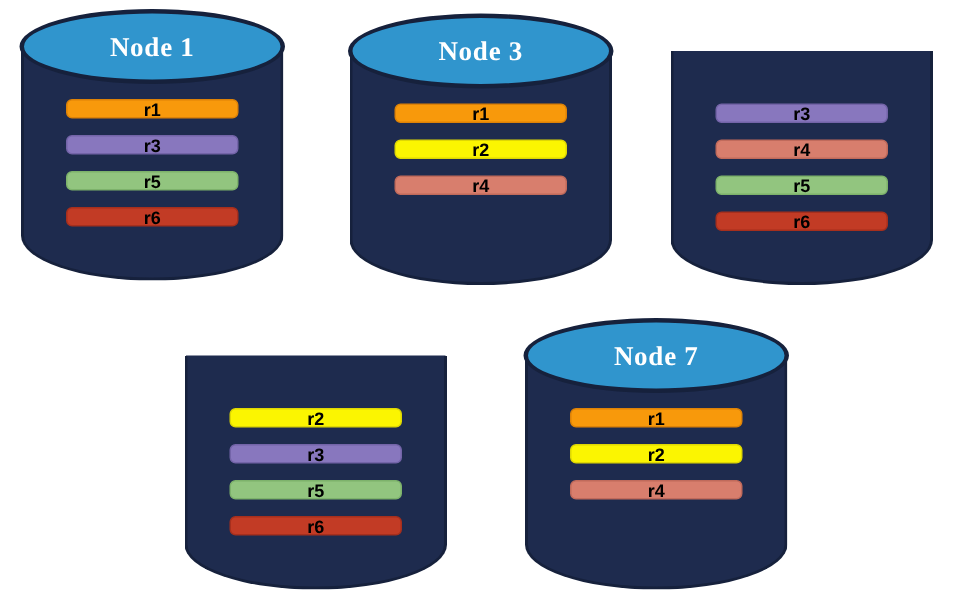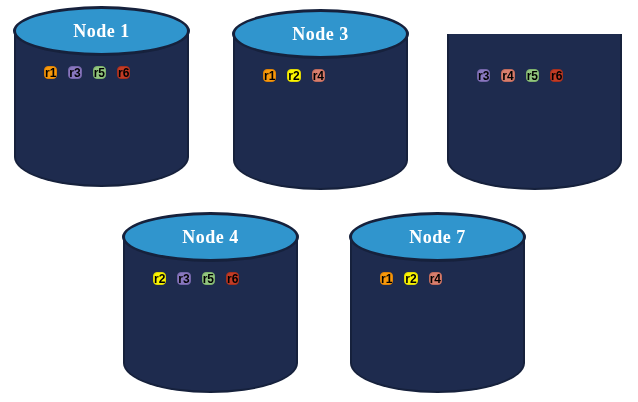--- a/index.html
+++ b/index.html
@@ -53,21 +53,21 @@
     font-size: 18px;
     letter-spacing: 0.5px;
     white-space: pre;
   }
   .bars {
     position: absolute;
     left: 31px;
     top: 60px;
     width: 115px;
     display: flex;
-    flex-direction: row;
+    flex-direction: column;
     gap: 11px;
     z-index: 3;
   }
   .bar {
     height: 13px;
     border-radius: 4px;
     border: 1px solid rgba(0,0,0,0.2);
     box-sizing: border-box;
     display: flex;
     align-items: center;
@@ -112,23 +112,20 @@
     <div class="bars">
       <div class="bar" style="background: rgb(136, 119, 190); border-color: rgb(115, 100, 168);">r3</div>
       <div class="bar" style="background: rgb(216, 126, 109); border-color: rgb(192, 106, 91);">r4</div>
       <div class="bar" style="background: rgb(146, 197, 127); border-color: rgb(125, 178, 107);">r5</div>
       <div class="bar" style="background: rgb(194, 59, 37); border-color: rgb(166, 47, 29);">r6</div>
     </div>
   </div>
 
   <div class="cylinder pos-n4">
     <div class="cyl-body"></div>
-    <div class="cyl-top">
-      <span class="cyl-title">Node 4</span>
-    </div>
     <div class="bars">
       <div class="bar" style="background: rgb(251, 245, 1); border-color: rgb(222, 215, 3);">r2</div>
       <div class="bar" style="background: rgb(136, 119, 190); border-color: rgb(115, 100, 168);">r3</div>
       <div class="bar" style="background: rgb(146, 197, 127); border-color: rgb(125, 178, 107);">r5</div>
       <div class="bar" style="background: rgb(194, 59, 37); border-color: rgb(166, 47, 29);">r6</div>
     </div>
   </div>
 
   <div class="cylinder pos-n5">
     <div class="cyl-body"></div>

